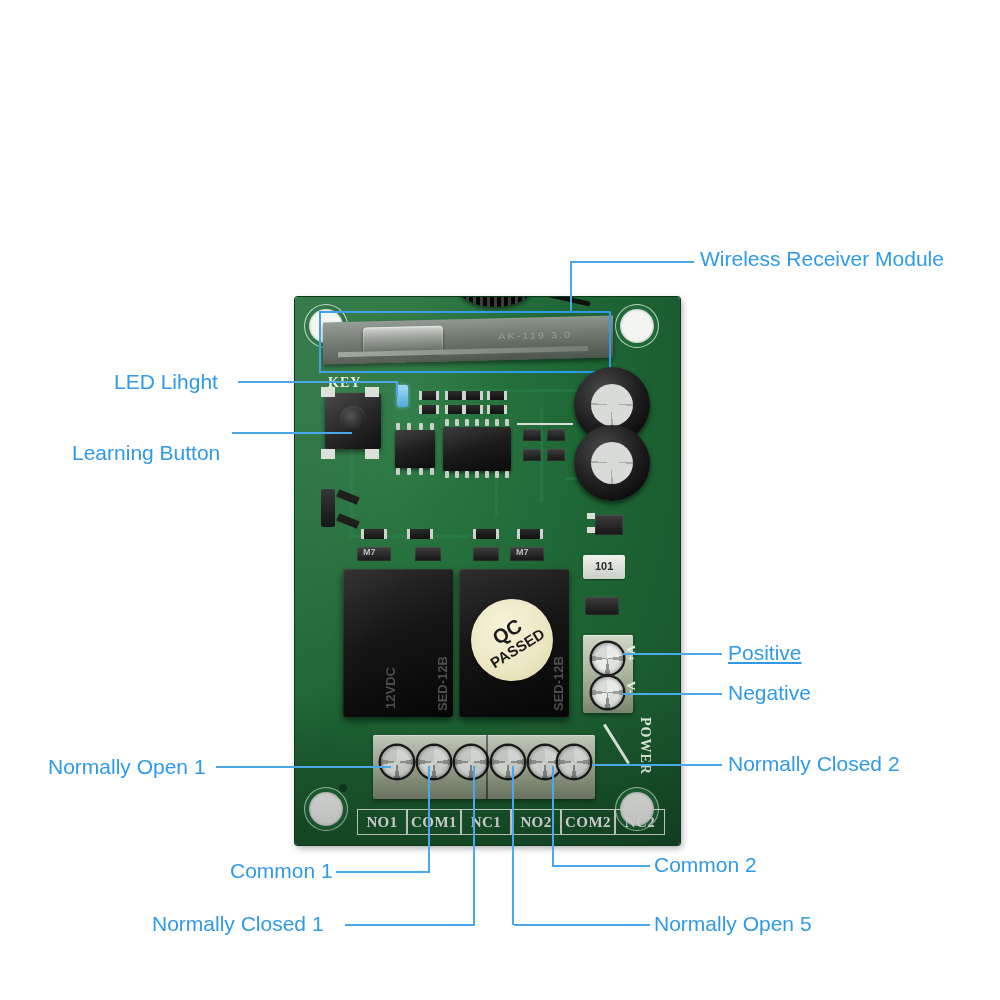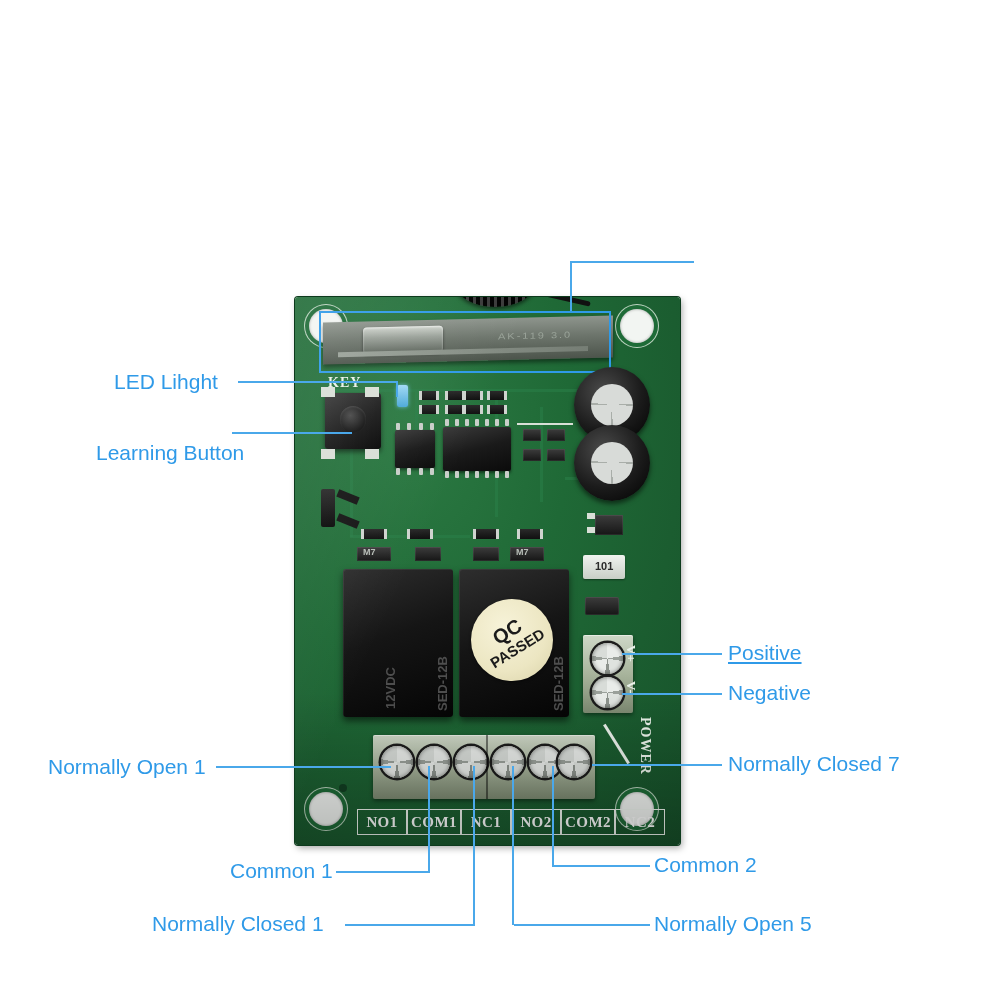--- a/index.html
+++ b/index.html
@@ -326,40 +326,41 @@
     <div class="silkbox" style="left:62px;top:512px;width:48px;height:24px;">NO1</div>
     <div class="silkbox" style="left:112px;top:512px;width:52px;height:24px;">COM1</div>
     <div class="silkbox" style="left:166px;top:512px;width:48px;height:24px;">NC1</div>
     <div class="silkbox" style="left:216px;top:512px;width:48px;height:24px;">NO2</div>
     <div class="silkbox" style="left:266px;top:512px;width:52px;height:24px;">COM2</div>
     <div class="silkbox" style="left:320px;top:512px;width:48px;height:24px;">NC2</div>
 
     <div class="part" style="left:44px;top:487px;width:8px;height:8px;border-radius:50%;background:#123f22;"></div>
   </div>
 
+  <div class="lbl" style="left:700px;top:248px;">Wireless Receiver Module</div>
   <div class="ln lnh" style="left:570px;top:261px;width:124px;"></div>
   <div class="ln lnv" style="left:570px;top:261px;height:50px;"></div>
 
   <div class="lbl" style="left:114px;top:371px;">LED Lihght</div>
   <div class="ln lnh" style="left:238px;top:381px;width:160px;"></div>
   <div class="ln lnv" style="left:396px;top:381px;height:16px;"></div>
 
-  <div class="lbl" style="left:72px;top:442px;margin-left:24px;">Learning Button</div>
+  <div class="lbl" style="left:72px;top:442px;">Learning Button</div>
   <div class="ln lnh" style="left:232px;top:432px;width:120px;"></div>
 
   <div class="lbl" style="left:728px;top:642px;text-decoration:underline;">Positive</div>
   <div class="ln lnh" style="left:622px;top:653px;width:100px;"></div>
 
   <div class="lbl" style="left:728px;top:682px;">Negative</div>
   <div class="ln lnh" style="left:622px;top:693px;width:100px;"></div>
 
   <div class="lbl" style="left:48px;top:756px;">Normally Open 1</div>
   <div class="ln lnh" style="left:216px;top:766px;width:175px;"></div>
 
-  <div class="lbl" style="left:728px;top:753px;">Normally Closed 7</div>
+  <div class="lbl" style="left:728px;top:753px;">Normally Closed 2</div>
   <div class="ln lnh" style="left:592px;top:764px;width:130px;"></div>
 
   <div class="lbl" style="left:230px;top:860px;">Common 1</div>
   <div class="ln lnh" style="left:336px;top:871px;width:94px;"></div>
   <div class="ln lnv" style="left:428px;top:766px;height:106px;"></div>
 
   <div class="lbl" style="left:654px;top:854px;">Common 2</div>
   <div class="ln lnh" style="left:552px;top:865px;width:98px;"></div>
   <div class="ln lnv" style="left:552px;top:766px;height:100px;"></div>
 

